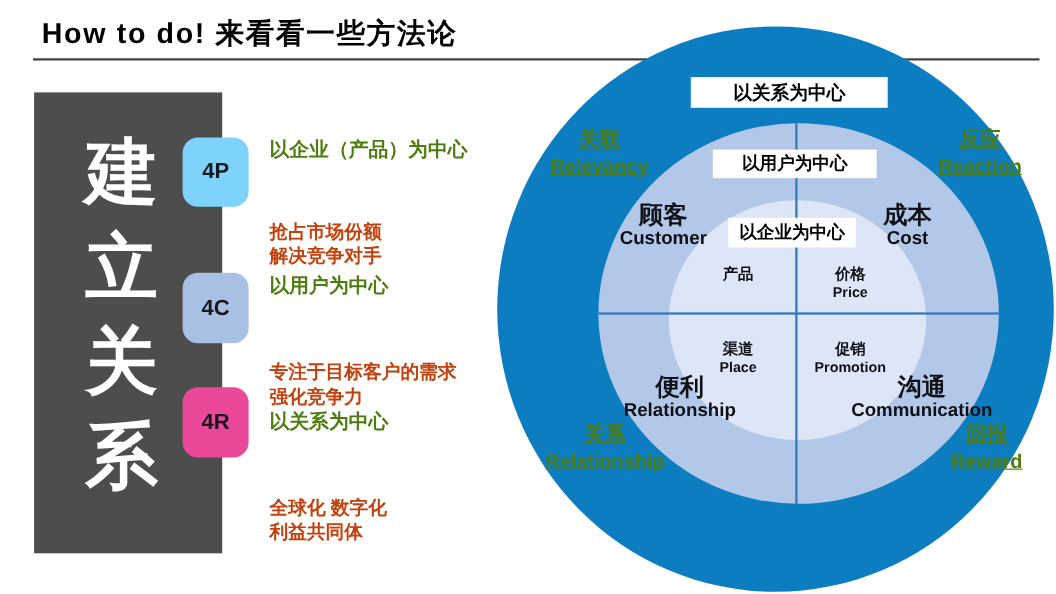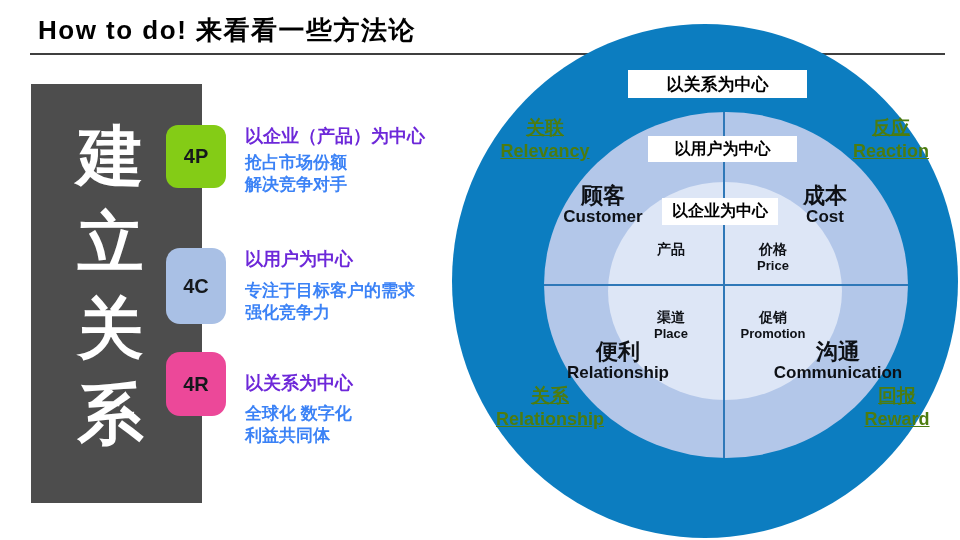--- a/index.html
+++ b/index.html
@@ -21,27 +21,27 @@
     box-sizing:border-box; padding-bottom:18px; padding-right:12px;
   }
   .vchar { color:#ffffff; font-size:66px; font-weight:700; line-height:86px; }
 
   
   .badge {
     position:absolute; left:166px; width:60px; border-radius:14px;
     display:flex; align-items:center; justify-content:center;
     font-size:20px; font-weight:600; color:#15181c;
   }
-  .badge-4p { top:125px; height:63px; background:#84cc16;border-radius:12px; }
-  .badge-4c { top:248px; height:76px; background:#a9c0e5; }
+  .badge-4p { top:125px; height:63px; background:#7dd3fc; }
+  .badge-4c { top:248px; height:64px; background:#a9c0e5; }
   .badge-4r { top:352px; height:64px; background:#ec4899; }
 
-  .m-head { position:absolute; left:245px; font-size:18px; font-weight:700; color:#6d28d9; white-space:nowrap; }
+  .m-head { position:absolute; left:245px; font-size:18px; font-weight:700; color:#4d7c0f; white-space:nowrap; }
   .m-head.h1 { top:124px; } .m-head.h2 { top:247px; } .m-head.h3 { top:371px; }
-  .m-body { position:absolute; left:245px; font-size:17px; font-weight:600; color:#3b82f6; line-height:22px; white-space:nowrap; }
+  .m-body { position:absolute; left:245px; font-size:17px; font-weight:600; color:#c2410c; line-height:22px; white-space:nowrap;margin-top:48px; }
   .m-body.b1 { top:152px; } .m-body.b2 { top:280px; } .m-body.b3 { top:403px; }
 
   
   .circle { position:absolute; border-radius:50%; }
   .c-outer { left:452px; top:24px; width:506px; height:514px; background:#0c7dc0; }
   .c-mid   { left:544px; top:112px; width:364px; height:346px; background:#b3c7e9; }
   .c-inner { left:608px; top:182px; width:234px; height:218px; background:#dde6f6; }
   .div-h { position:absolute; left:544px; top:284px; width:364px; height:2px; background:#2f78b8; }
   .div-v { position:absolute; left:723px; top:112px; width:2px; height:346px; background:#2f78b8; }
 

